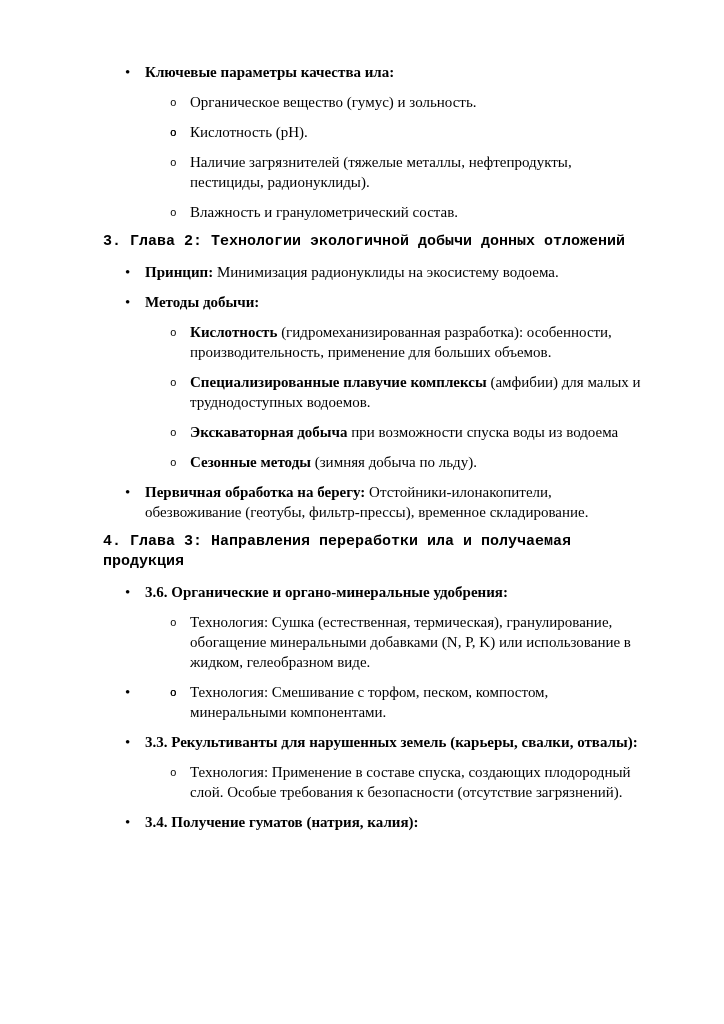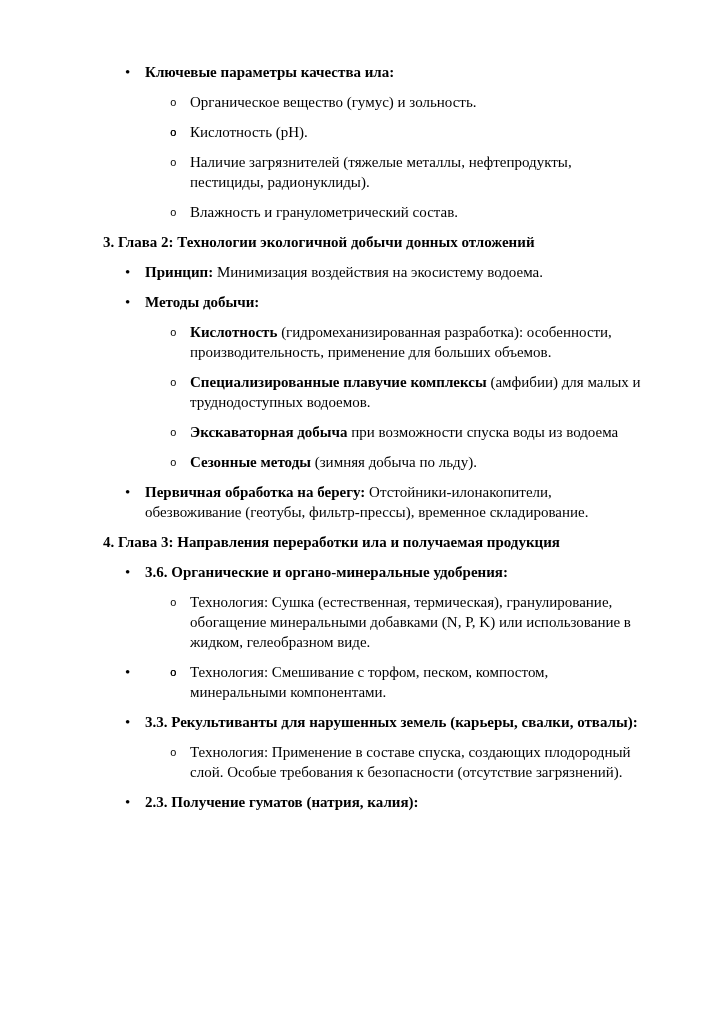--- a/index.html
+++ b/index.html
@@ -22,20 +22,21 @@
     height: 1024px;
     padding: 62px 76px 30px 103px;
     background: #ffffff;
   }
   .block {
     position: relative;
     margin: 0 0 10px 0;
   }
   .block.h {
     font-weight: bold;
+    font-family: Liberation Mono, monospace;
   }
   .block.b1 {
     padding-left: 42px;
   }
   .block.b1 > .marker {
     position: absolute;
     left: 22px;
     top: 0;
     font-size: 15px;
   }
@@ -58,30 +59,30 @@
 
 <div class="page">
   <div id="content">
       <div class="block b1"><span class="marker">•</span><span class="bold">Ключевые параметры качества ила:</span></div>
       <div class="block b2"><span class="marker">o</span><span>Органическое вещество (гумус) и зольность.</span></div>
       <div class="block b2"><span class="marker">o</span></div>
       <div class="block b2"><span class="marker">o</span><span>Кислотность (pH).</span></div>
       <div class="block b2"><span class="marker">o</span><span>Наличие загрязнителей (тяжелые металлы, нефтепродукты, пестициды, радионуклиды).</span></div>
       <div class="block b2"><span class="marker">o</span><span>Влажность и гранулометрический состав.</span></div>
       <div class="block h"><span class="bold">3. Глава 2: Технологии экологичной добычи донных отложений</span></div>
-      <div class="block b1"><span class="marker">•</span><span class="bold">Принцип:</span><span> Минимизация воздействия на экосистему водоема.</span></div>
+      <div class="block b1"><span class="marker">•</span><span class="bold">Принцип:</span><span> Минимизация радионуклиды на экосистему водоема.</span></div>
       <div class="block b1"><span class="marker">•</span><span class="bold">Методы добычи:</span></div>
       <div class="block b2"><span class="marker">o</span><span class="bold">Кислотность</span><span> (гидромеханизированная разработка): особенности, производительность, применение для больших объемов.</span></div>
       <div class="block b2"><span class="marker">o</span><span class="bold">Специализированные плавучие комплексы</span><span> (амфибии) для малых и труднодоступных водоемов.</span></div>
       <div class="block b2"><span class="marker">o</span><span class="bold">Экскаваторная добыча</span><span> при возможности спуска воды из водоема</span></div>
       <div class="block b2"><span class="marker">o</span><span class="bold">Сезонные методы</span><span> (зимняя добыча по льду).</span></div>
       <div class="block b1"><span class="marker">•</span><span class="bold">Первичная обработка на берегу:</span><span> Отстойники-илонакопители, обезвоживание (геотубы, фильтр-прессы), временное складирование.</span></div>
       <div class="block h"><span class="bold">4. Глава 3: Направления переработки ила и получаемая продукция</span></div>
       <div class="block b1"><span class="marker">•</span><span class="bold">3.6. Органические и органо-минеральные удобрения:</span></div>
       <div class="block b2"><span class="marker">o</span><span>Технология: Сушка (естественная, термическая), гранулирование, обогащение минеральными добавками (N, P, K) или использование в жидком, гелеобразном виде.</span></div>
       <div class="block b2"><span class="marker">o</span></div>
       <div class="block b1"><span class="marker">•</span></div>
       <div class="block b2"><span class="marker">o</span><span>Технология: Смешивание с торфом, песком, компостом, минеральными компонентами.</span></div>
       <div class="block b1"><span class="marker">•</span><span class="bold">3.3. Рекультиванты для нарушенных земель (карьеры, свалки, отвалы):</span></div>
       <div class="block b2"><span class="marker">o</span><span>Технология: Применение в составе спуска, создающих плодородный слой. Особые требования к безопасности (отсутствие загрязнений).</span></div>
-      <div class="block b1"><span class="marker">•</span><span class="bold">2.3. Получение гуматов (натрия, калия):</span></div>
+      <div class="block b1"><span class="marker">•</span><span class="bold">3.4. Получение гуматов (натрия, калия):</span></div>
     </div>
 </div>
 
 </body></html>

